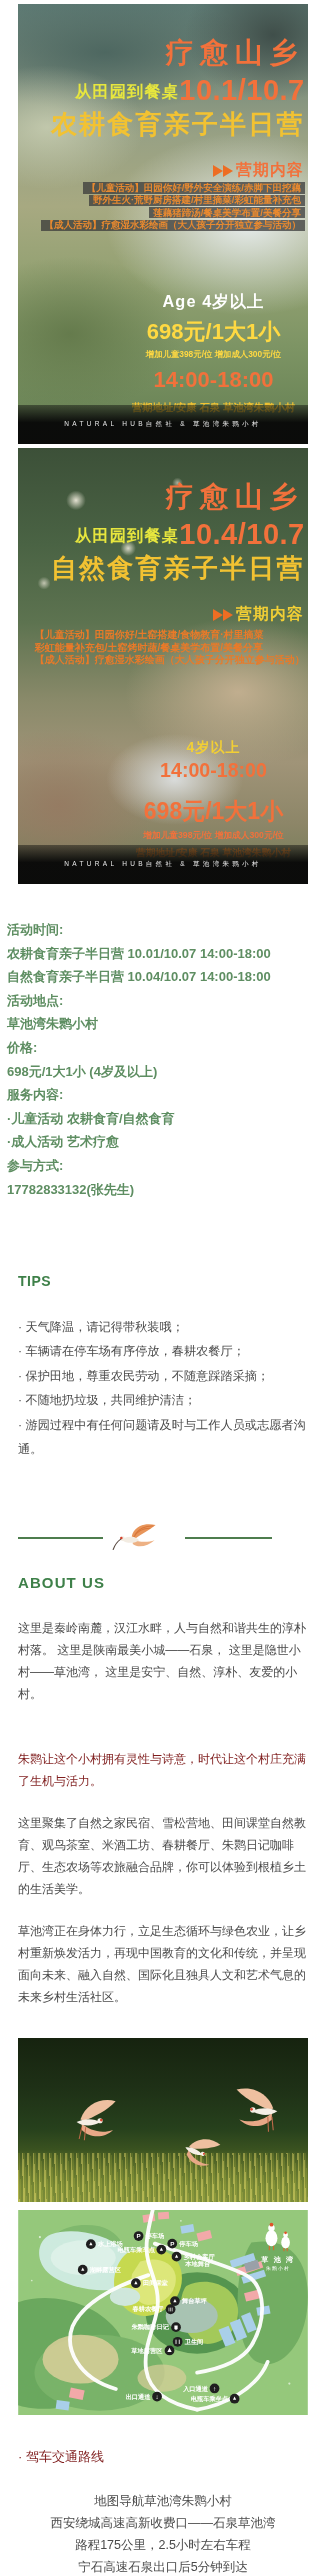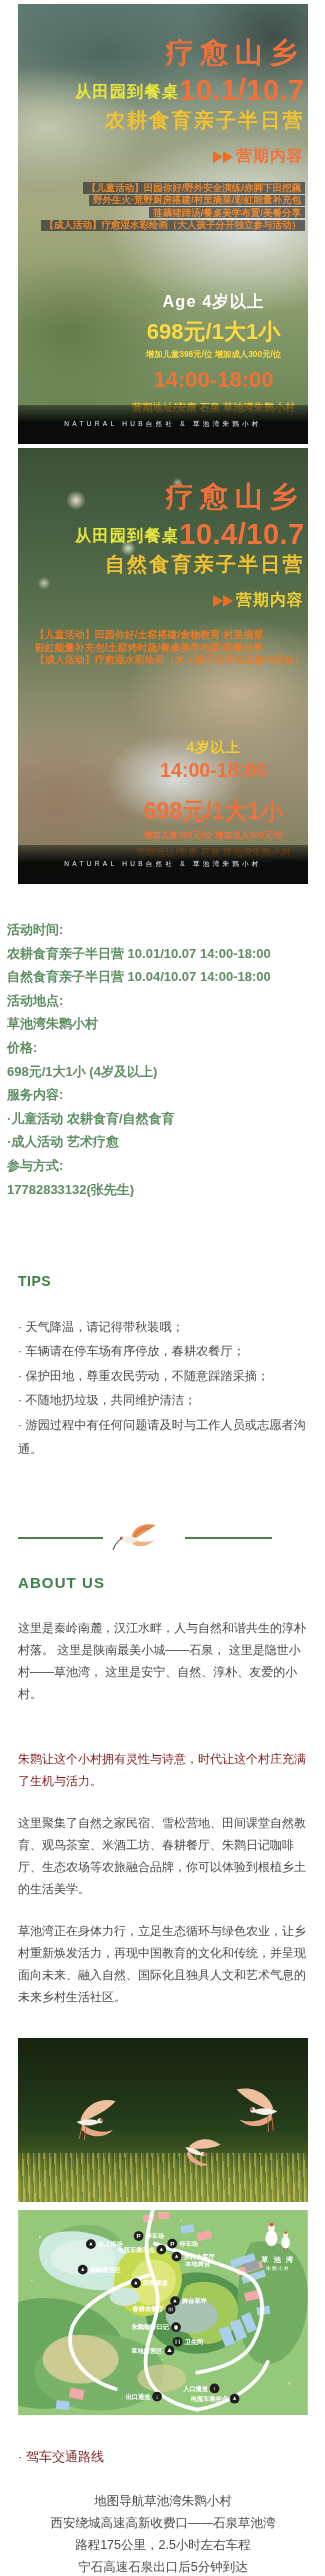--- a/index.html
+++ b/index.html
@@ -27,22 +27,22 @@
       radial-gradient(circle 7.6px at 55% 8%, rgba(240,235,220,.6), rgba(240,235,220,0) 70%),
       radial-gradient(ellipse 174px 114px at 76% 56%, rgba(199,178,147,.9), rgba(199,178,147,0) 65%),
       radial-gradient(ellipse 114px 76px at 54% 76%, rgba(224,228,230,.9), rgba(224,228,230,0) 60%),
       radial-gradient(ellipse 147px 119px at 14% 82%, rgba(150,121,97,.85), rgba(150,121,97,0) 65%),
       linear-gradient(180deg,#3c5038 0%,#4a6344 22%,#5d7350 40%,#8a8a6a 58%,#a09478 72%,#8d8668 86%,#6f7a55 100%);}
 
   .p-title{right:4.3px;top:30px;font-size:28px;letter-spacing:6.5px;color:#f2713b;font-weight:700;}
   .p-row2{right:3.3px;top:70px;display:flex;align-items:flex-end;}
   .p-sub{font-size:16.3px;letter-spacing:1.1px;color:#e7e63e;font-weight:700;padding-bottom:4.3px;}
   .p-dates{font-size:29px;color:#f2713b;font-weight:700;letter-spacing:0.5px;}
-  .p-camp{right:3.3px;top:103px;font-size:20px;letter-spacing:2.2px;color:#f2c232;font-weight:700;white-space:nowrap;}
-  .p-section{right:4.3px;top:142px;display:flex;align-items:center;}
+  .p-camp{right:3.3px;top:103px;font-size:26px;letter-spacing:2.2px;color:#f2c232;font-weight:700;white-space:nowrap;}
+  .p-section{right:4.3px;top:156px;display:flex;align-items:center;}
   .tri{width:0;height:0;border-top:6.5px solid transparent;border-bottom:6.5px solid transparent;
        border-left:10.3px solid #ed6d23;margin-right:0.5px;}
   .p-section-label{font-size:15.8px;font-weight:700;letter-spacing:1.1px;margin-left:2.2px;}
   .acts{right:3.3px;top:177px;display:flex;flex-direction:column;align-items:flex-end;}
   .act-bar{background:rgba(56,56,56,.74);color:#ea8a2f;font-weight:700;font-size:9.5px;
            padding:0.5px 3.8px;margin-top:1.1px;white-space:nowrap;line-height:10.3px;}
   .acts2{right:3.3px;top:180px;display:flex;flex-direction:column;align-items:flex-start;}
   .act-plain{color:#ea7a28;font-weight:700;font-size:10px;margin-top:1.1px;white-space:nowrap;line-height:11.4px;}
   .infoblock{right:13px;width:163px;text-align:center;}
   #poster1 .infoblock{top:287px;}

